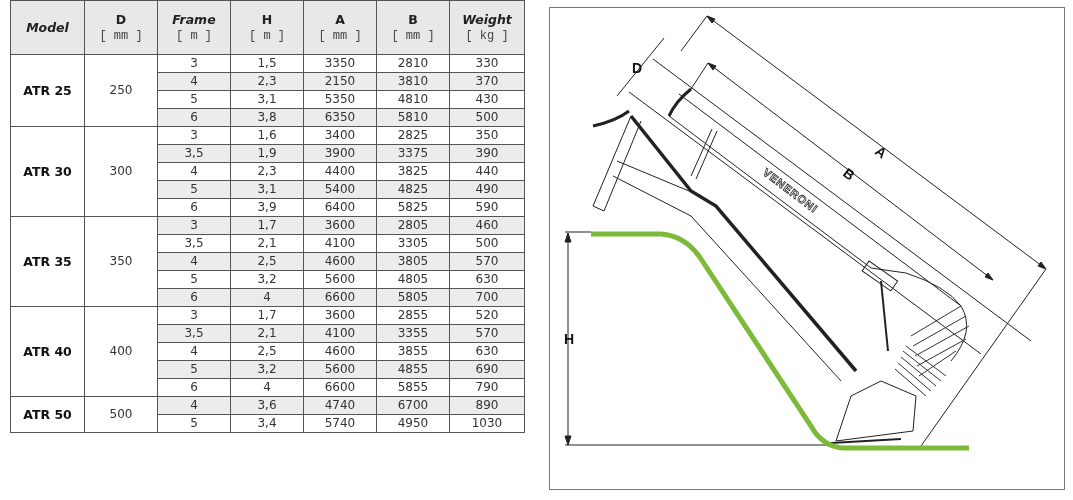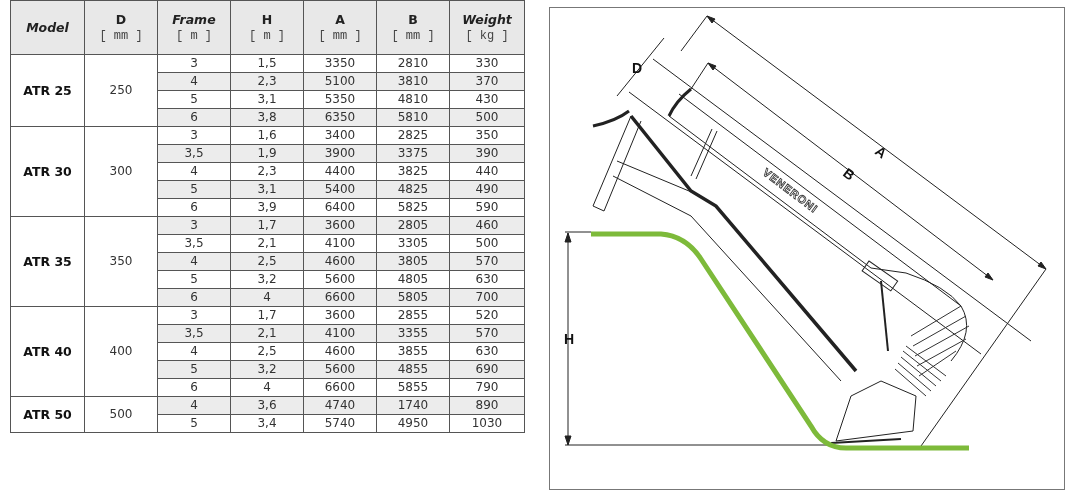--- a/index.html
+++ b/index.html
@@ -93,21 +93,21 @@
         <td rowspan="4">250</td>
         <td class="v">3</td>
         <td class="v">1,5</td>
         <td class="v">3350</td>
         <td class="v">2810</td>
         <td class="v">330</td>
       </tr>
       <tr class="shade">
         <td class="v">4</td>
         <td class="v">2,3</td>
-        <td class="v">5100</td>
+        <td class="v">2150</td>
         <td class="v">3810</td>
         <td class="v">370</td>
       </tr>
       <tr>
         <td class="v">5</td>
         <td class="v">3,1</td>
         <td class="v">5350</td>
         <td class="v">4810</td>
         <td class="v">430</td>
       </tr>
@@ -228,21 +228,21 @@
         <td class="v">6600</td>
         <td class="v">5855</td>
         <td class="v">790</td>
       </tr>
       <tr class="shade">
         <td class="model" rowspan="2">ATR 50</td>
         <td rowspan="2">500</td>
         <td class="v">4</td>
         <td class="v">3,6</td>
         <td class="v">4740</td>
-        <td class="v">1740</td>
+        <td class="v">6700</td>
         <td class="v">890</td>
       </tr>
       <tr>
         <td class="v">5</td>
         <td class="v">3,4</td>
         <td class="v">5740</td>
         <td class="v">4950</td>
         <td class="v">1030</td>
       </tr>
     </tbody>

